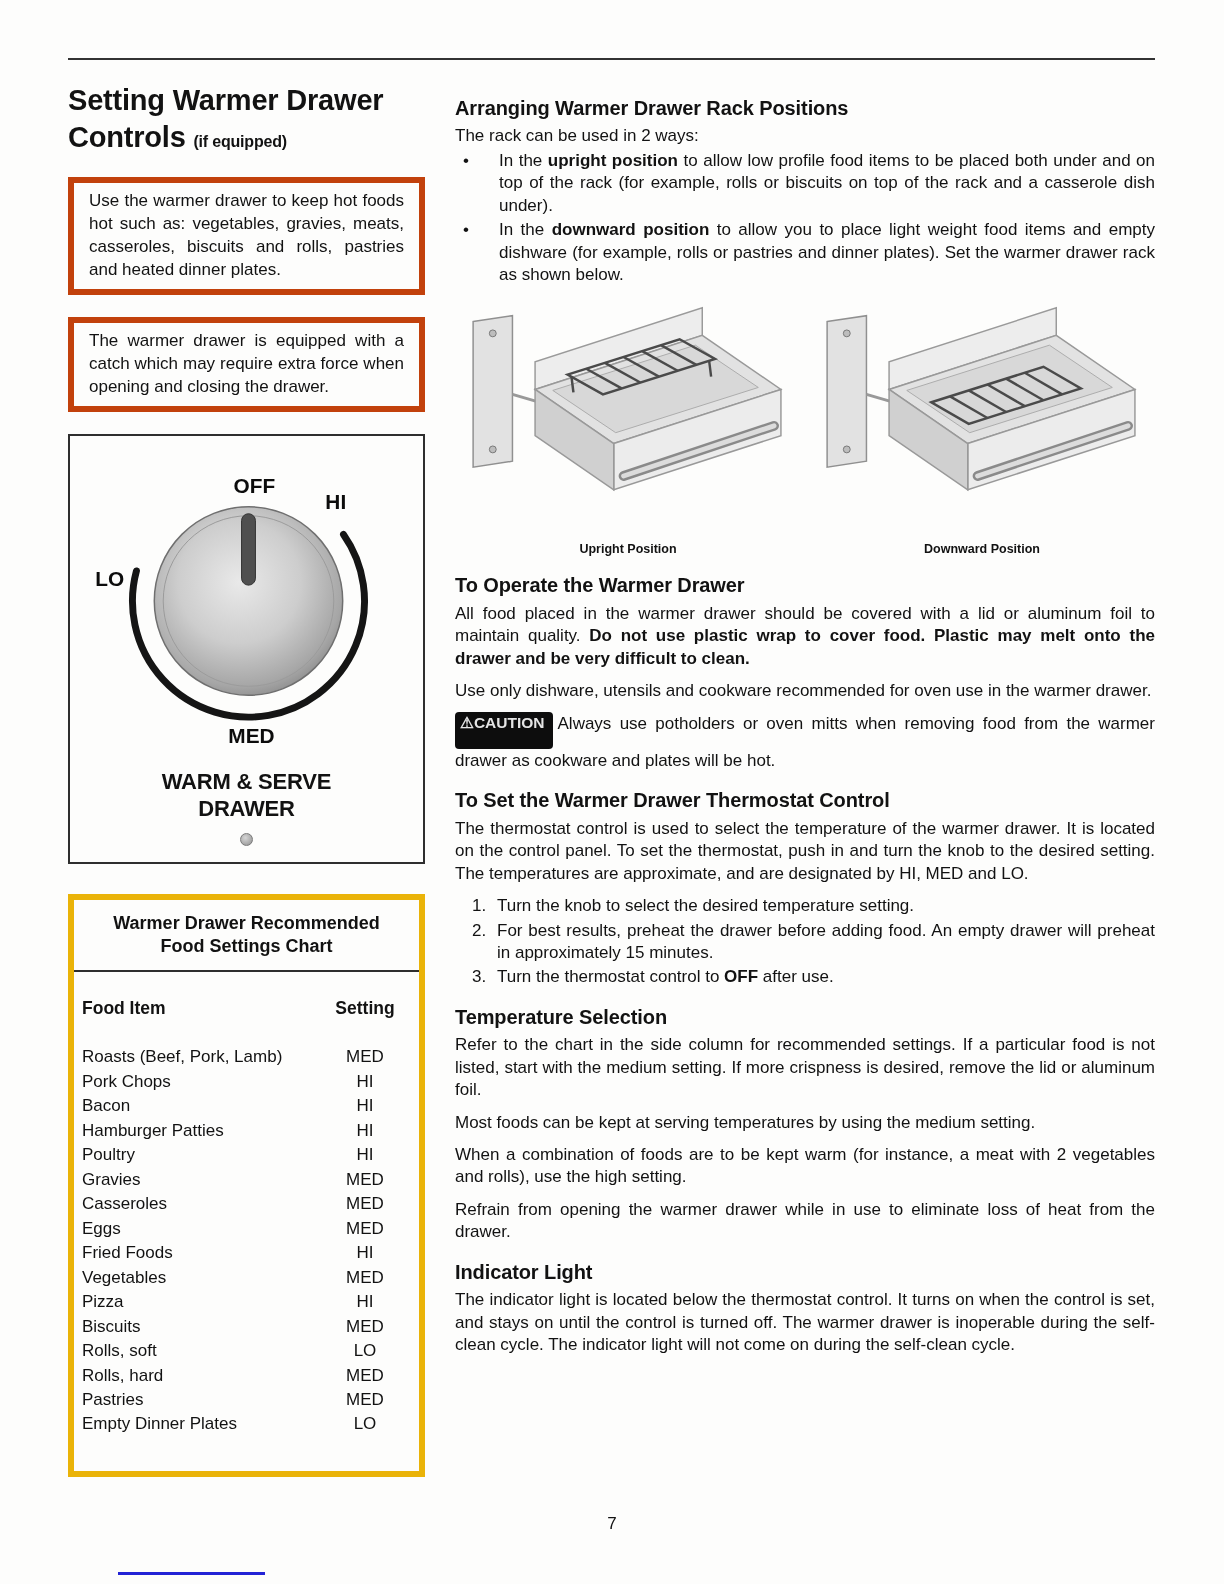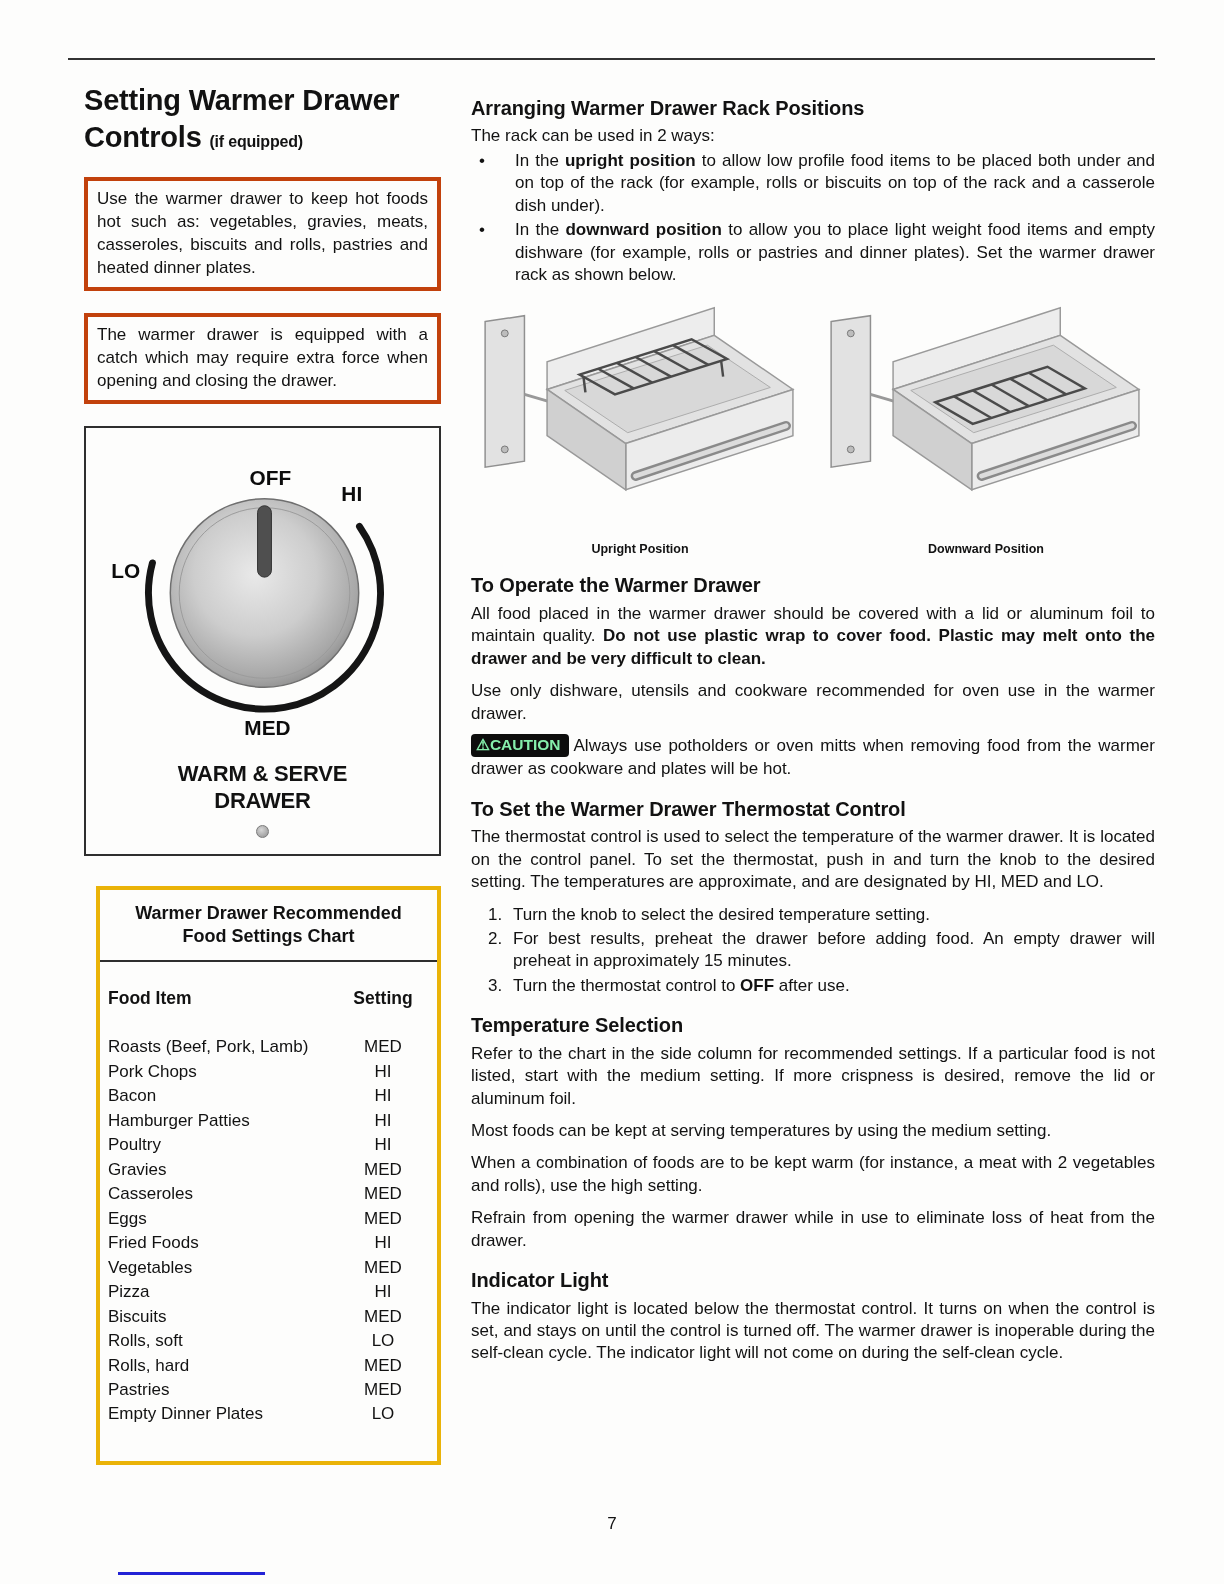--- a/index.html
+++ b/index.html
@@ -1,58 +1,58 @@
 <!DOCTYPE html>
 <html><head>
 <meta charset="utf-8">
 <style>
   * { margin:0; padding:0; box-sizing:border-box; }
   html,body { background:#9a9a9a; }
   .page { width:1224px; height:1584px; background:#fdfdfc; position:relative;
           font-family:"Liberation Sans", sans-serif; color:#121212; overflow:hidden; margin:0 auto; }
   .top-rule { position:absolute; left:68px; right:69px; top:58px; border-top:2px solid #333; }
-  .columns { position:absolute; left:84px; right:69px; top:82px; display:flex; gap:30px; }
+  .columns { position:absolute; left:68px; right:69px; top:82px; display:flex; gap:30px; }
   .col-left { width:357px; flex:none; }
   .col-right { flex:1; min-width:0; font-size:17px; line-height:1.32; }
 
   
   .doc-title { font-size:29px; font-weight:bold; line-height:1.26; letter-spacing:-0.2px; margin-bottom:22px; }
   .title-suffix { font-size:16px; }
-  .note-box { border:4px solid #c2410c; padding:7px 9px; font-size:17px; line-height:1.35;
+  .note-box { border:6px solid #c2410c; padding:7px 15px; font-size:17px; line-height:1.35;
               text-align:justify; margin-bottom:22px; }
   .knob-box { border:2px solid #2e2e2e; margin-top:4px; padding:10px 0 16px; text-align:center; }
   .knob-svg text { font-family:"Liberation Sans",sans-serif; font-weight:bold; font-size:21px;
                    fill:#0c0c0c; text-anchor:middle; }
   .knob-caption { font-size:22px; font-weight:bold; line-height:1.25; margin-top:8px; letter-spacing:-0.2px; }
   .indicator-dot { width:13px; height:13px; border-radius:50%;
                    background:radial-gradient(circle at 40% 35%, #d6d6d6, #8f8f8f);
                    border:1px solid #7a7a7a; margin:10px auto 0; }
-  .chart-box { border:4px solid #eab308; margin-top:30px;margin-left:12px; }
+  .chart-box { border:6px solid #eab308; margin-top:30px; }
   .chart-title { text-align:center; font-weight:bold; font-size:18px; line-height:1.3;
                  padding:12px 6px; border-bottom:2px solid #2e2e2e; }
   .chart-body { padding:26px 10px 34px 8px; }
   .chart-header { display:flex; justify-content:space-between; font-weight:bold; font-size:17.5px;
                   margin-bottom:26px; }
   .chart-row { display:flex; justify-content:space-between; font-size:17px; line-height:1.44; }
   .setting-col { width:88px; text-align:center; flex:none; }
 
   
   .rc-heading { font-size:20px; font-weight:bold; margin:15px 0 4px; letter-spacing:-0.1px; }
   .rc-heading.first { margin-top:13px; }
   .col-right p { text-align:justify; margin-bottom:10px; }
   .intro-line { margin-bottom:2px !important; text-align:left !important; }
   .b { font-weight:bold; }
   .bullet { display:flex; text-align:justify; margin-bottom:2px; }
   .bullet::before { content:"\2022"; flex:none; width:36px; padding-left:8px; }
   .bullet-text { flex:1; min-width:0; text-align:justify; }
   .figures { display:flex; gap:8px; margin:10px 0 2px; }
   .figure { flex:1; text-align:center; }
   .fig-caption { font-size:12.5px; font-weight:bold; margin-top:0; }
-  .caution-badge { display:inline-block; background:#0d0d0d; color:#86efac; font-weight:bold;
-                   font-size:15.5px; padding:1px 8px 2px 5px; border-radius:4px;
+  .caution-badge { display:inline-block; background:#0d0d0d; color:#e5e5e5; font-weight:bold;
+                   font-size:15.5px; padding:1px 8px 16px 5px; border-radius:4px;
                    position:relative; top:-1px; margin-right:5px; }
   ol.steps { margin:6px 0 10px 0; padding-left:36px; }
   ol.steps li { padding-left:6px; margin-bottom:2px; text-align:justify; }
 
   .page-number { position:absolute; left:0; right:0; top:1514px; text-align:center; font-size:17px; }
   .link-mark { position:absolute; left:118px; top:1572px; width:147px; height:0;
                border-bottom:3px solid #2323d6; }
 </style>
 </head>
 <body>

